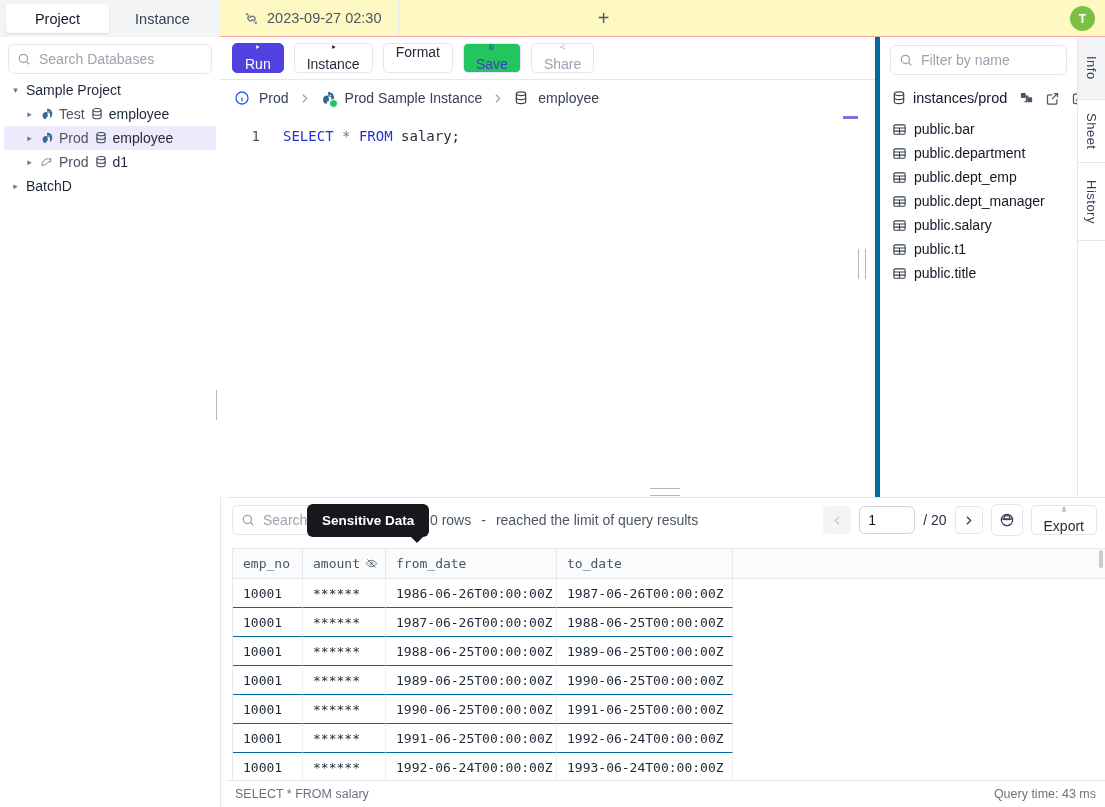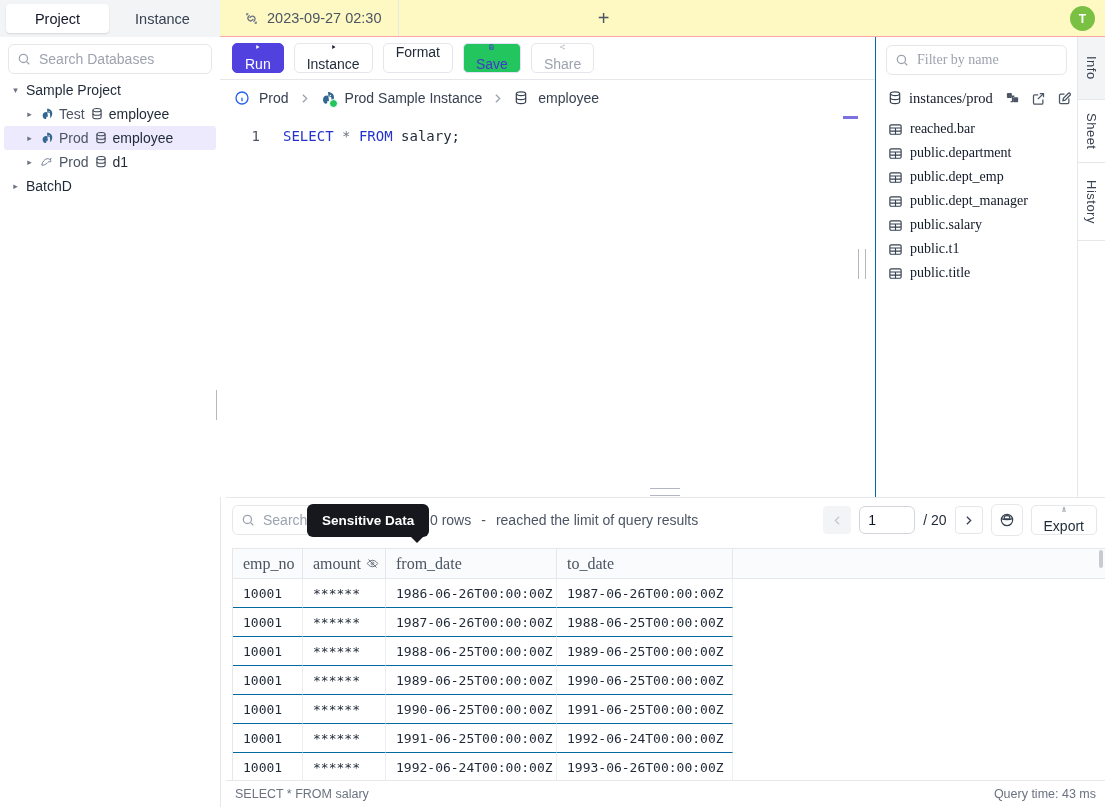--- a/index.html
+++ b/index.html
@@ -54,21 +54,21 @@
   .gdot{position:absolute;right:-2px;bottom:-2px;width:7px;height:7px;border-radius:50%;background:#22c55e;border:1.5px solid #fff;}
   .code-line{display:flex;margin-top:10px;font-family:"DejaVu Sans Mono",monospace;font-size:14px;line-height:20px;white-space:pre;}
   .ln{width:40px;text-align:right;color:#4b5563;flex:0 0 auto;}
   .code{padding-left:23px;}
   .kw{color:#2433cf;}
   .op{color:#6b7280;}
   .plain{color:#1f2937;}
   .overview-mark{position:absolute;left:623px;top:79px;width:15px;height:3px;background:#7b72e0;}
 
   
-  .rpanel{position:absolute;left:875px;top:37px;width:202px;height:460px;border-left:1px solid #0369a1;background:#fff;box-sizing:border-box;font-family:Liberation Serif, serif;}
+  .rpanel{position:absolute;left:875px;top:37px;width:202px;height:460px;border-left:5px solid #0369a1;background:#fff;box-sizing:border-box;}
   .r-search{margin:8px 10px 10px 10px;}
   .path-row{display:flex;align-items:center;gap:6px;height:26px;padding:0 11px;font-size:14.5px;color:#111827;}
   .path-row .acts{display:flex;align-items:center;gap:11px;margin-left:6px;color:#4b5563;}
   .tbl-list{margin-top:6px;}
   .tbl-row{display:flex;align-items:center;gap:7px;height:24px;padding-left:12px;font-size:14px;color:#111827;cursor:pointer;}
   .tbl-row svg{color:#374151;}
 
   
   .strip{position:absolute;left:1077px;top:37px;width:28px;height:460px;border-left:1px solid #e5e7eb;background:#fff;box-sizing:border-box;}
   .strip-tab{writing-mode:vertical-rl;display:flex;align-items:center;justify-content:center;width:100%;box-sizing:border-box;
@@ -87,21 +87,21 @@
   .pg-total{font-size:14px;color:#1f2937;}
   .sq-btn{width:30px;height:30px;border:1px solid #e5e7eb;border-radius:6px;background:#fff;display:flex;align-items:center;justify-content:center;color:#374151;cursor:pointer;}
   .btn-export{height:30px;}
   .tooltip{position:absolute;left:81px;top:6px;height:33px;padding:0 15px;background:#16181d;color:#fff;border-radius:6px;
       display:flex;align-items:center;font-size:13.5px;font-weight:600;z-index:6;white-space:nowrap;}
   .tooltip::after{content:"";position:absolute;bottom:-6px;left:103px;border:7px solid transparent;border-bottom:none;border-top:7px solid #16181d;}
 
   .res-table{position:absolute;left:6px;right:0;top:50px;border-top:1px solid #e5e7eb;border-left:1px solid #e5e7eb;
       font-family:"DejaVu Sans Mono",monospace;}
   .thead{display:flex;height:29px;background:#fafbfc;border-bottom:1px solid #e5e7eb;}
-  .th{display:flex;align-items:center;gap:5px;padding-left:10px;box-sizing:border-box;font-size:16px;color:#4b5563;border-right:1px solid #e5e7eb;cursor:pointer;font-family:Liberation Serif, serif;}
+  .th{display:flex;align-items:center;gap:5px;padding-left:10px;box-sizing:border-box;font-size:13px;color:#4b5563;border-right:1px solid #e5e7eb;cursor:pointer;}
   .th.fill{flex:1;border-right:none;}
   .trow{display:flex;height:29px;}
   .td{display:flex;align-items:center;padding-left:10px;box-sizing:border-box;font-size:13px;color:#1f2937;
       border-right:1px solid #eceef1;border-bottom:1px solid #0369a1;}
   .c0{width:70px;}.c1{width:83px;}.c2{width:171px;}.c3{width:176px;text-align:right;}
   .scroll-thumb{position:absolute;right:2px;top:52px;width:4px;height:18px;border-radius:2px;background:#c8cbd0;}
   .res-status{position:absolute;left:0;right:0;bottom:0;height:26px;border-top:1px solid #e5e7eb;display:flex;align-items:center;
       justify-content:space-between;padding:0 9px;font-size:12.5px;color:#6b7280;background:#fff;}
   .h-grip{position:absolute;left:650px;top:488px;width:30px;height:6px;border-top:1px solid #b3b8c0;border-bottom:1px solid #b3b8c0;}
 </style>
@@ -315,21 +315,21 @@
             <path d="M18.3 3.7a2 2 0 0 1 2.8 2.8L13 14.6l-3.6.8.8-3.6z"></path>
           </svg>
       </span>
     </div>
     <div class="tbl-list">
       <div class="tbl-row">
           <svg class="icon15" viewBox="0 0 24 24" fill="none" stroke="currentColor" stroke-width="1.8">
             <rect x="3" y="4.5" width="18" height="15" rx="2"></rect>
             <path d="M3 9.5h18M3 14.5h18M12 9.5v10"></path>
           </svg>
-          <span>reached.bar</span>
+          <span>public.bar</span>
         </div>
       <div class="tbl-row">
           <svg class="icon15" viewBox="0 0 24 24" fill="none" stroke="currentColor" stroke-width="1.8">
             <rect x="3" y="4.5" width="18" height="15" rx="2"></rect>
             <path d="M3 9.5h18M3 14.5h18M12 9.5v10"></path>
           </svg>
           <span>public.department</span>
         </div>
       <div class="tbl-row">
           <svg class="icon15" viewBox="0 0 24 24" fill="none" stroke="currentColor" stroke-width="1.8">
@@ -482,21 +482,21 @@
       <div class="trow">
         <div class="td c0">10001</div>
         <div class="td c1">******</div>
         <div class="td c2">1991-06-25T00:00:00Z</div>
         <div class="td c3">1992-06-24T00:00:00Z</div>
       </div>
       <div class="trow">
         <div class="td c0">10001</div>
         <div class="td c1">******</div>
         <div class="td c2">1992-06-24T00:00:00Z</div>
-        <div class="td c3">1993-06-26T00:00:00Z</div>
+        <div class="td c3">1993-06-24T00:00:00Z</div>
       </div>
     </div>
     <div class="scroll-thumb"></div>
 
     <div class="res-status">
       <span>SELECT * FROM salary</span>
       <span>Query time: 43 ms</span>
     </div>
   </div>
 

